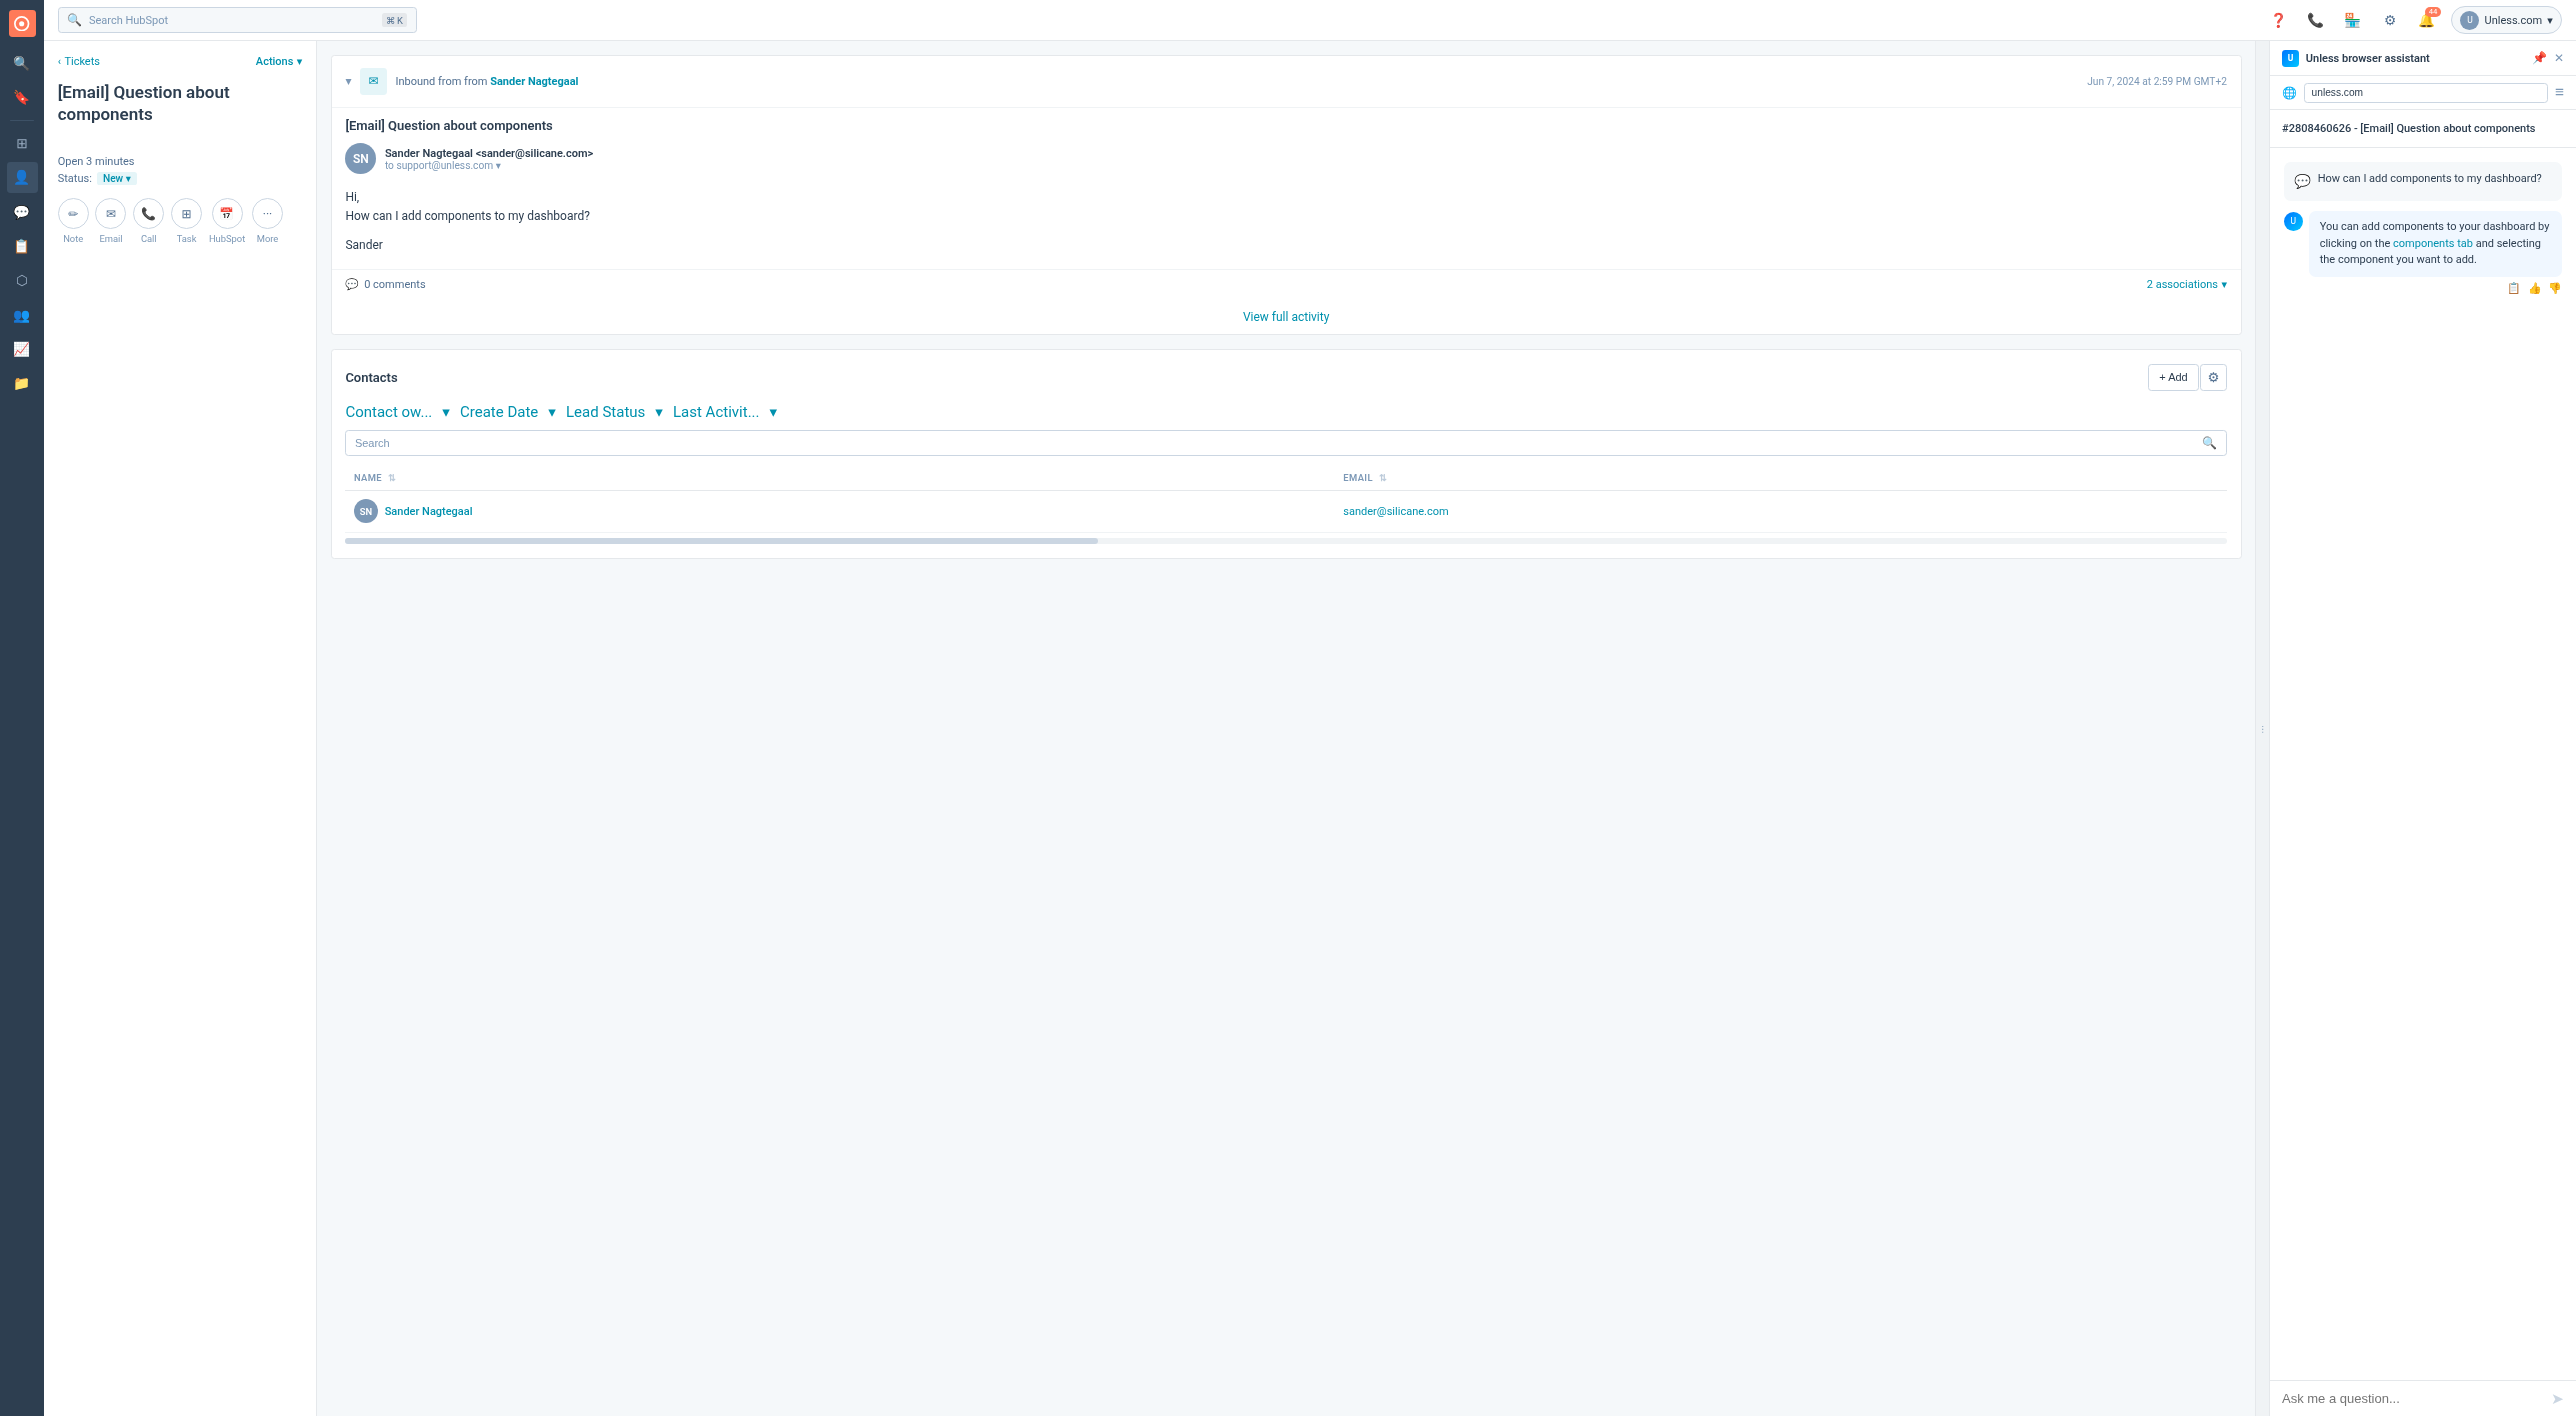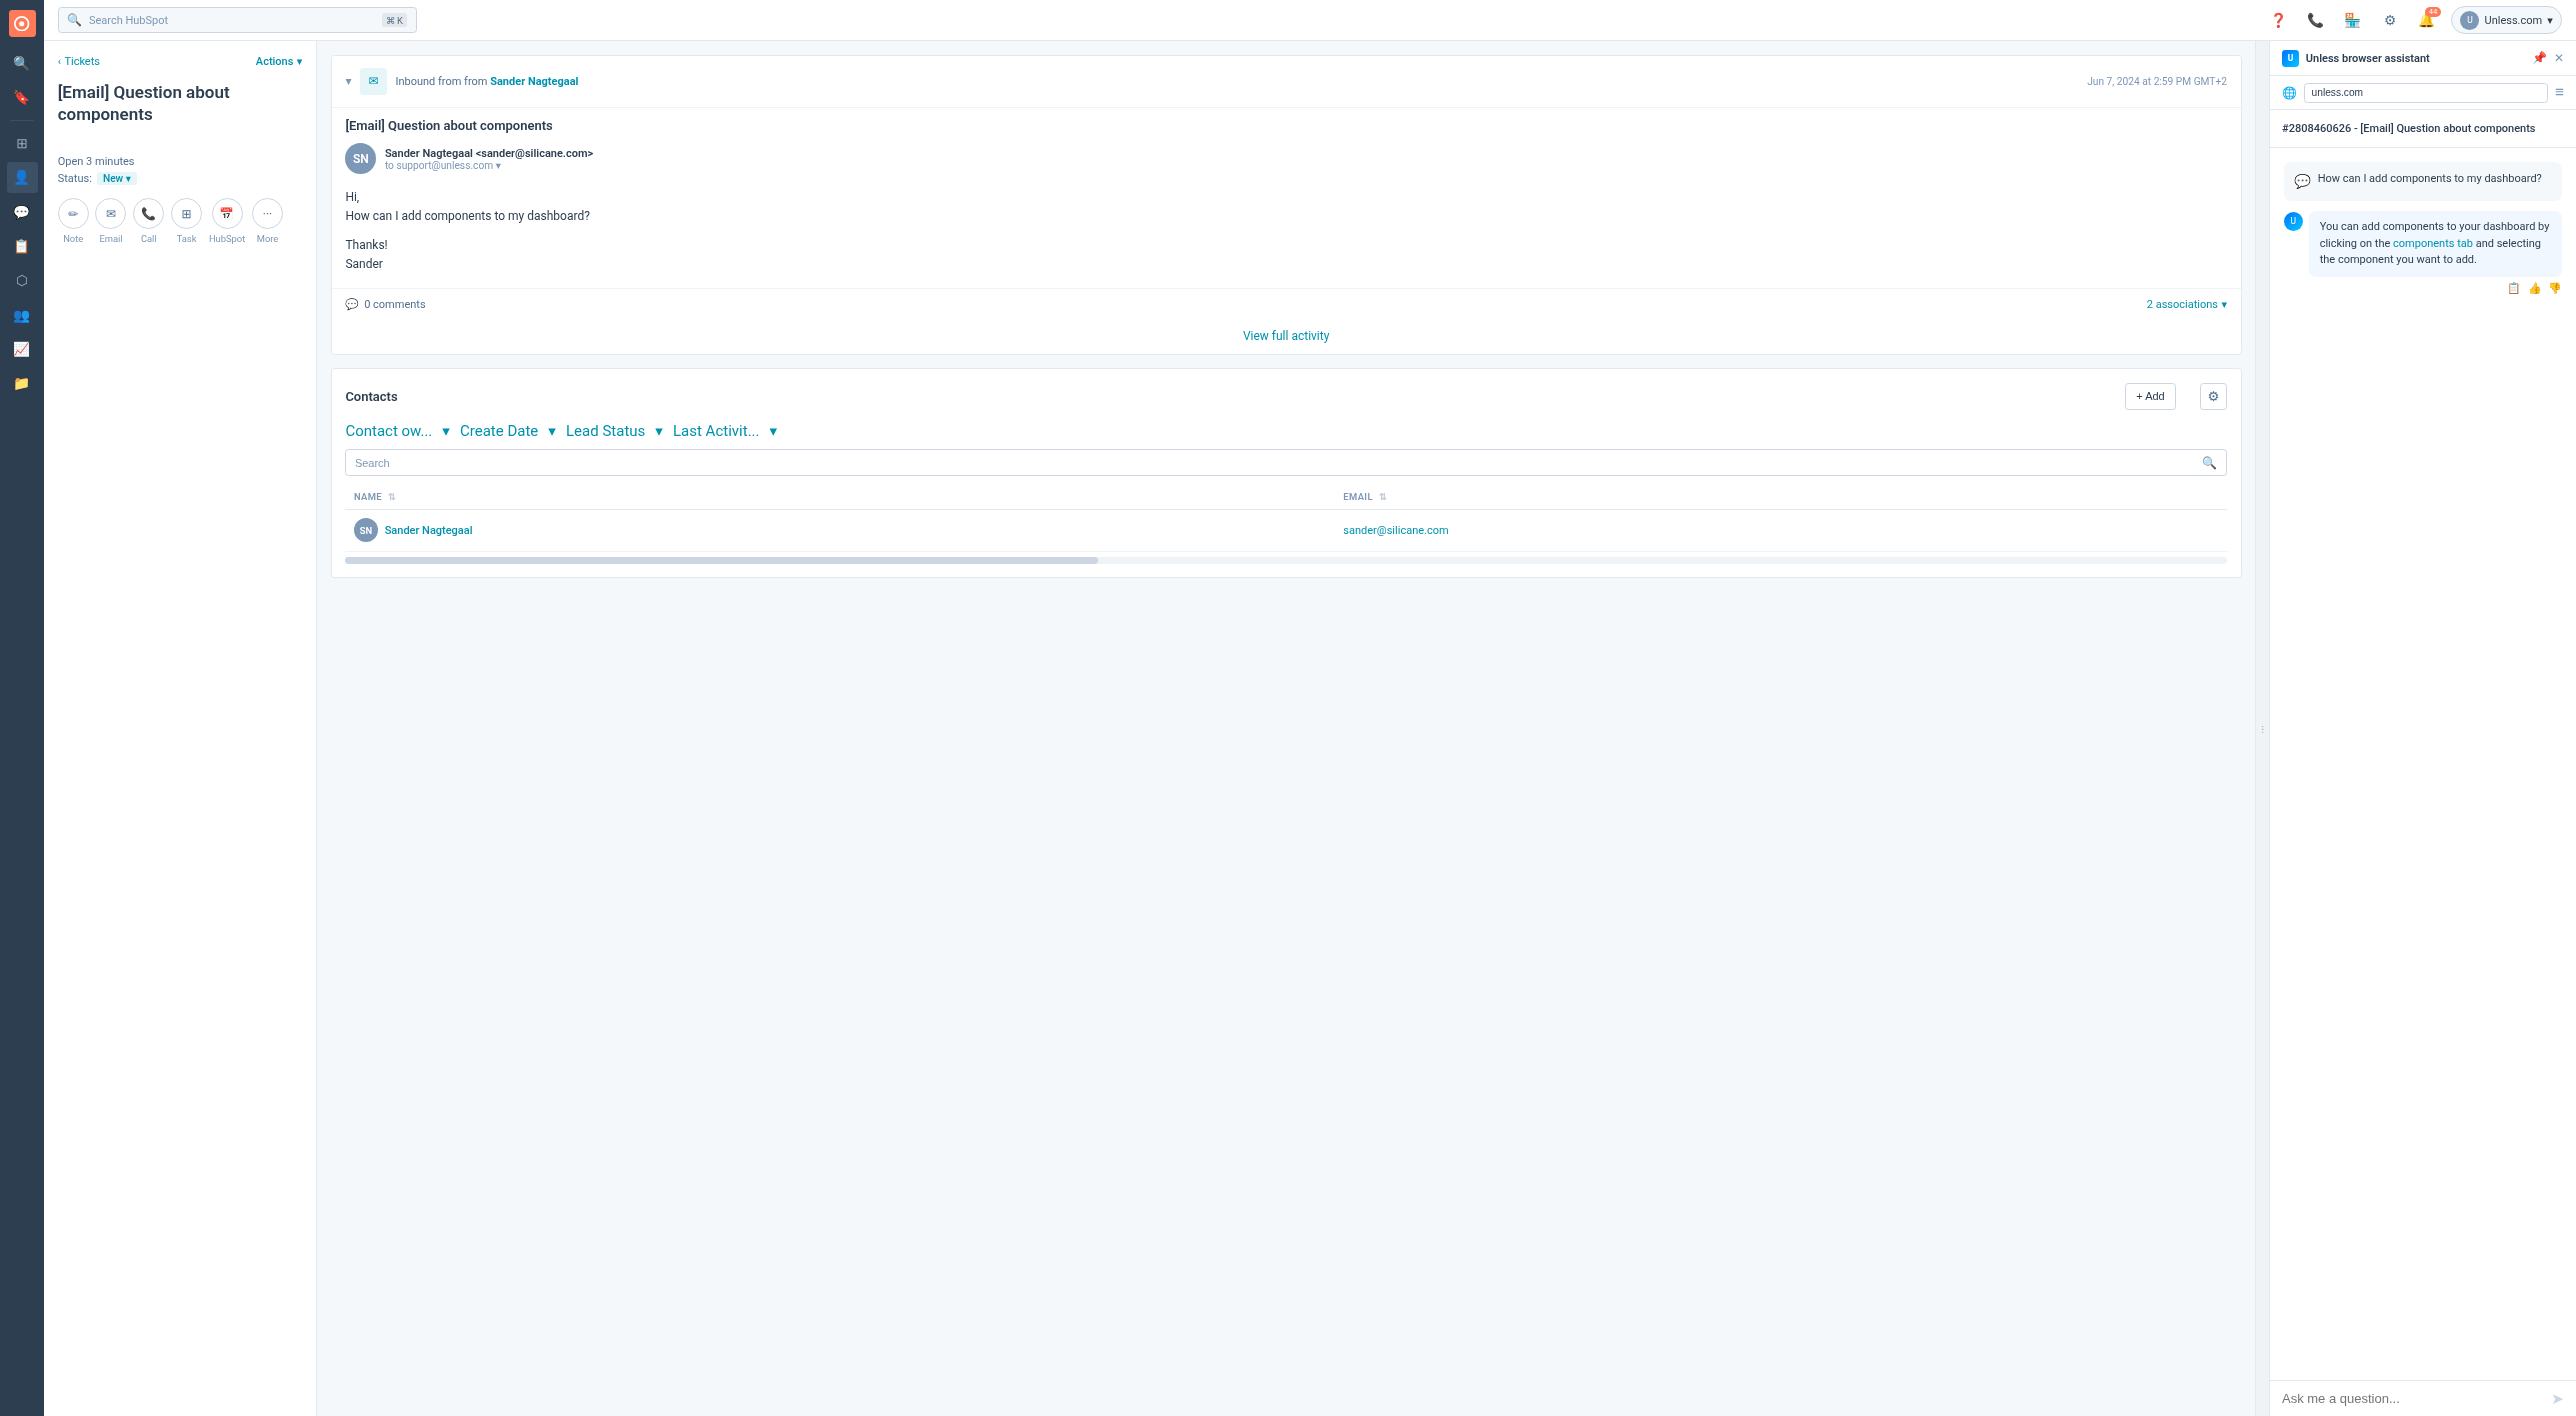--- a/index.html
+++ b/index.html
@@ -216,21 +216,21 @@
       background: #fff;
       border: 0.9px solid #e5e8eb;
       border-radius: 3.4px;
       padding: 13.7px;
     }
     .contacts-header {
       display: flex; align-items: center; justify-content: space-between;
       margin-bottom: 12px;
     }
     .contacts-title { font-size: 13px; font-weight: 600; color: #2d3e50; }
-    .contacts-actions { display: flex; gap: 24px; justify-content: space-between; }
+    .contacts-actions { display: flex; gap: 1px; justify-content: space-between; }
     .add-btn {
       display: flex; align-items: center; gap: 3.4px;
       border: 0.9px solid #cbd6e2; border-radius: 3.4px; padding: 4.3px 10.2px;
       background: #fff; color: #2d3e50; font-size: 11px; cursor: pointer;
     }
     .settings-btn {
       width: 27px; height: 27px;
       border: 0.9px solid #cbd6e2; border-radius: 3.4px;
       display: flex; align-items: center; justify-content: center;
       background: #fff; cursor: pointer; color: #516f90;
@@ -478,21 +478,20 @@
               <div class="sender-to">
                 <span>to support@unless.com</span>
                 <span>▾</span>
               </div>
             </div>
           </div>
           <div class="email-body">
             <div>Hi,</div>
             <div>How can I add components to my dashboard?</div>
             <div style="height:10.2px;"></div>
-            <div>Thanks!</div>
             <div>Sander</div>
           </div>
         </div>
         <div class="email-footer">
           <div class="comments-link">
             <span>💬</span>
             <span>0 comments</span>
           </div>
           <div class="associations-link">
             <span>2 associations</span>

